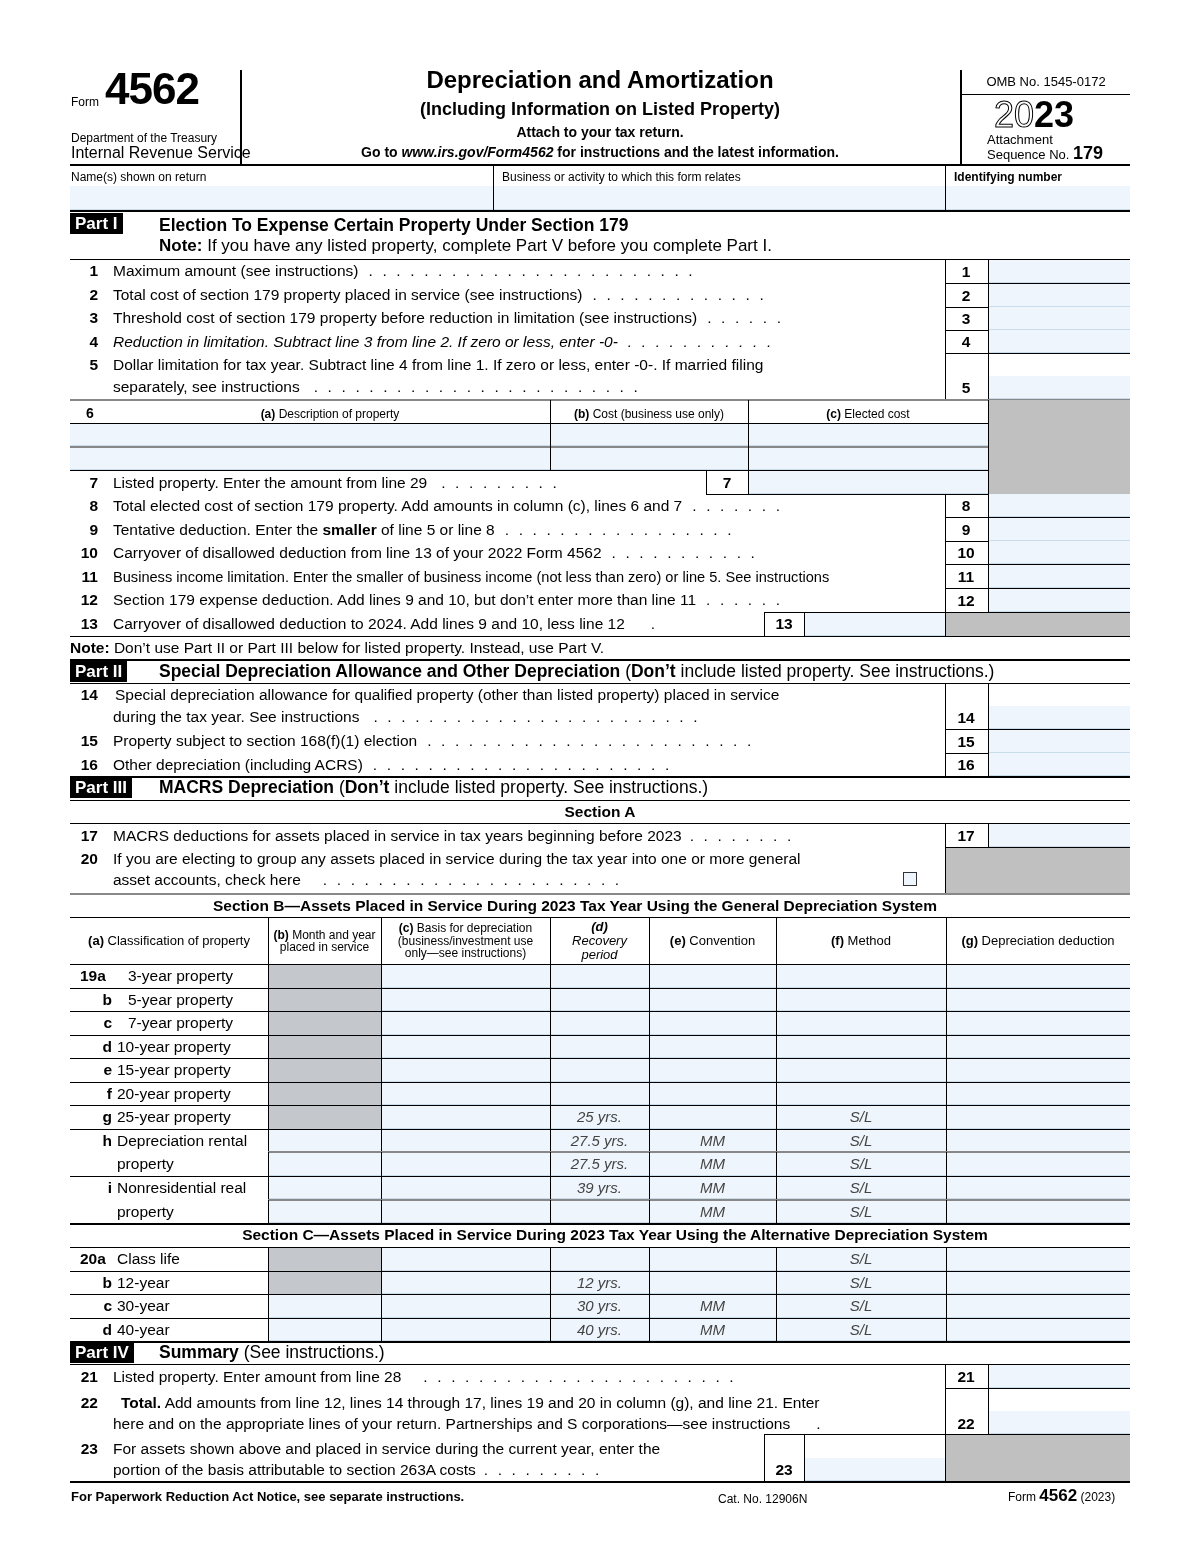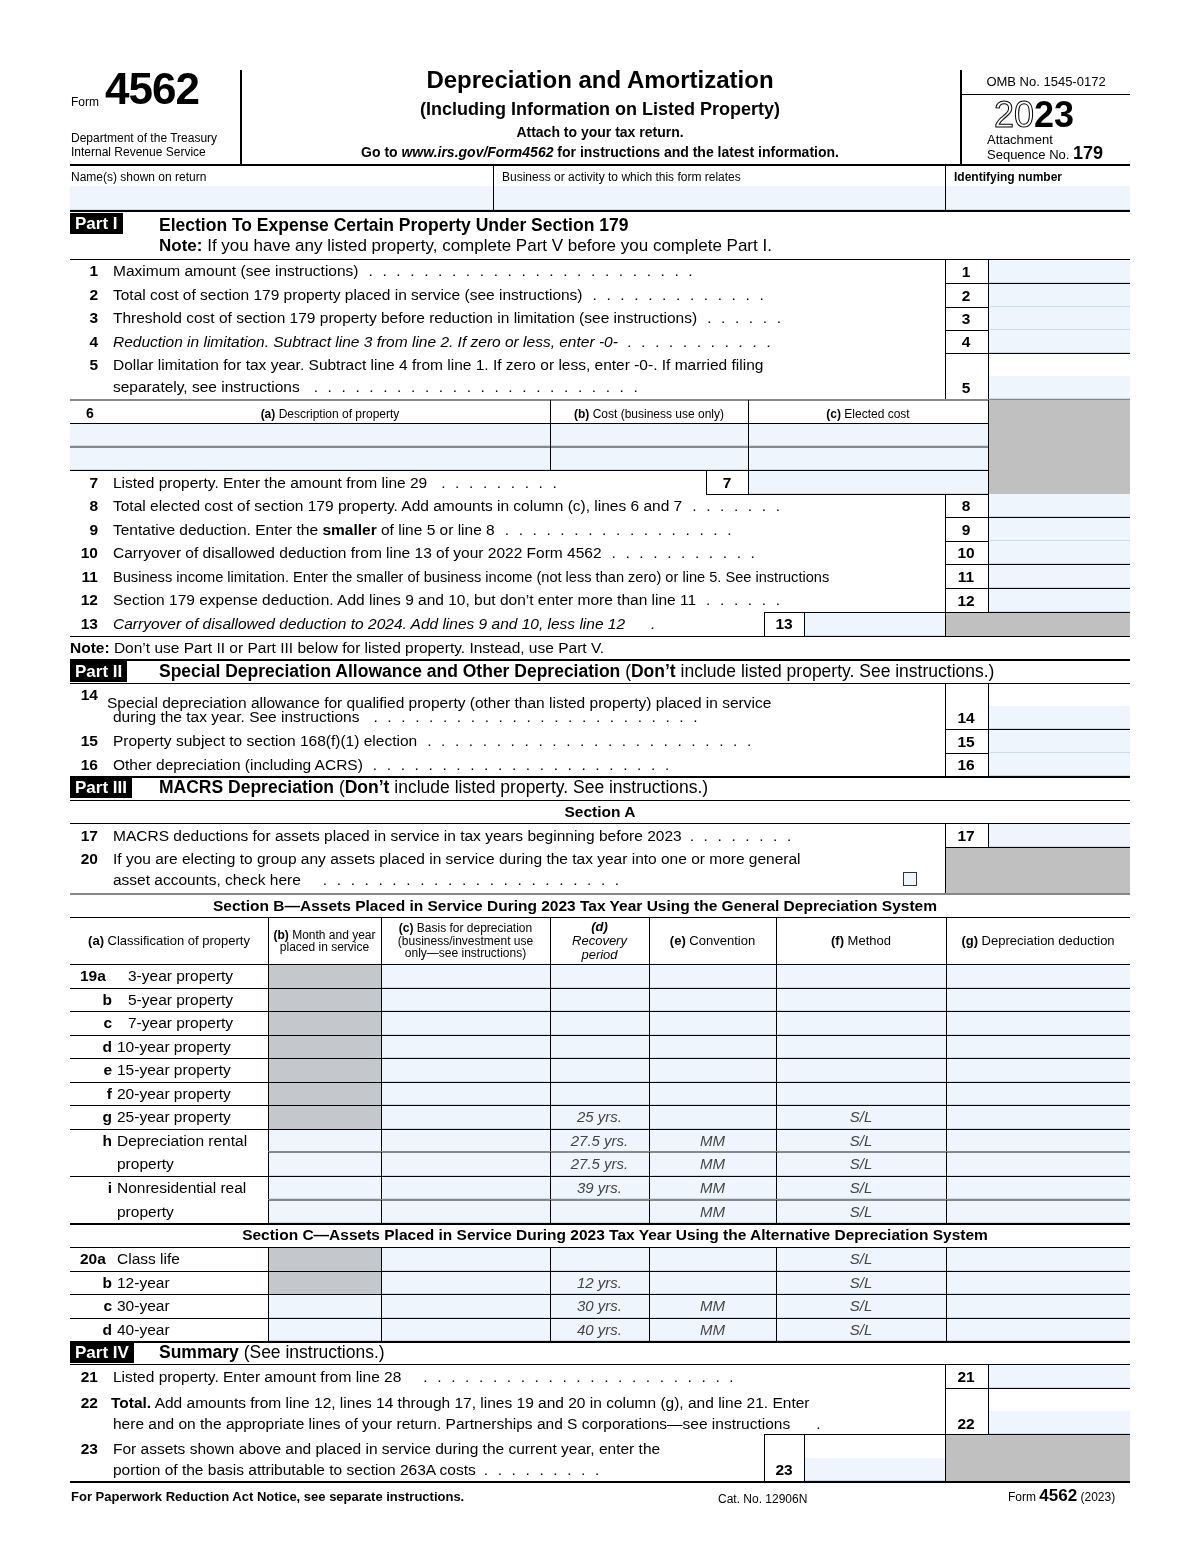--- a/index.html
+++ b/index.html
@@ -22,21 +22,21 @@
   .center { text-align: center; }
   .hdrcell { position: absolute; text-align: center; font-size: 12px; line-height: 12.5px; display: flex; align-items: center; justify-content: center; }
   .checkbox { position: absolute; width: 14px; height: 14px; border: 1px solid #333; background: #eef5fc; box-sizing: border-box; }
 </style>
 </head>
 <body>
 
 <div class="t" style="left:71px;top:93px;font-size:12px;">Form</div>
 <div class="t" style="left:105px;top:66px;font-size:44px;line-height:46px;font-weight:bold;letter-spacing:-1px;">4562</div>
 <div class="t" style="left:71px;top:132px;font-size:12px;line-height:13px;">Department of the Treasury</div>
-<div class="t" style="left:71px;top:146px;font-size:12px;line-height:13px;">Internal Revenue Service</div>
+<div class="t" style="left:71px;top:146px;font-size:16px;line-height:13px;">Internal Revenue Service</div>
 <div class="vl thick" style="left:240px;top:70px;height:94px;"></div>
 
 <div class="t center" style="left:330px;top:66px;width:540px;font-size:24px;line-height:28px;font-weight:bold;">Depreciation and Amortization</div>
 <div class="t center" style="left:330px;top:99px;width:540px;font-size:18px;line-height:21px;font-weight:bold;">(Including Information on Listed Property)</div>
 <div class="t center" style="left:330px;top:124px;width:540px;font-size:14px;line-height:16px;font-weight:bold;">Attach to your tax return.</div>
 <div class="t center" style="left:300px;top:144px;width:600px;font-size:14px;line-height:16px;font-weight:bold;"><span>Go to </span><i>www.irs.gov/Form4562</i><span> for instructions and the latest information.</span></div>
 
 <div class="vl thick" style="left:960px;top:70px;height:94px;"></div>
 <div class="t center" style="left:962px;top:73px;width:168px;font-size:13px;">OMB No. 1545-0172</div>
 <div class="hl" style="left:962px;top:94px;width:168px;"></div>
@@ -158,37 +158,37 @@
     <div class="t" style="left:113px;top:591px;"><span>Section 179 expense deduction. Add lines 9 and 10, but don’t enter more than line 11</span><span class="dots" style="margin-left:10px;">......</span></div>
     <div class="vl" style="left:945px;top:588px;height:24px;"></div>
     <div class="lnum" style="left:946px;top:592px;">12</div>
     <div class="vl" style="left:988px;top:588px;height:24px;"></div>
     <div class="fill" style="left:989px;top:589px;width:141px;height:23px;"></div>
     <div class="hl" style="left:945px;top:612px;width:185px;"></div>
   </div>
 
 <div class="hl" style="left:764px;top:612px;width:366px;"></div>
 <div class="t num" style="left:70px;top:615px;">13</div>
-<div class="t" style="left:113px;top:615px;font-style:italic;"><span>Carryover of disallowed deduction to 2024. Add lines 9 and 10, less line 12</span><span style="margin-left:26px;">.</span></div>
+<div class="t" style="left:113px;top:615px;"><span>Carryover of disallowed deduction to 2024. Add lines 9 and 10, less line 12</span><span style="margin-left:26px;">.</span></div>
 <div class="vl" style="left:764px;top:612px;height:24px;"></div>
 <div class="lnum" style="left:764px;top:615px;">13</div>
 <div class="vl" style="left:804px;top:612px;height:24px;"></div>
 <div class="fill" style="left:805px;top:613px;width:140px;height:23px;"></div>
 <div class="shade" style="left:946px;top:613px;width:184px;height:23px;"></div>
 <div class="vl" style="left:945px;top:612px;height:24px;"></div>
 <div class="hl" style="left:70px;top:636px;width:1060px;"></div>
 <div class="t" style="left:70px;top:639px;"><b>Note:</b><span> Don’t use Part II or Part III below for listed property. Instead, use Part V.</span></div>
 
 <div class="hl thick" style="left:70px;top:659px;width:1060px;"></div>
 <div class="part-badge" style="left:70px;top:661px;">Part II</div>
 <div class="parttitle" style="left:159px;top:661px;"><span>Special Depreciation Allowance and Other Depreciation</span><span style="font-weight:normal"> (</span><span>Don’t</span><span style="font-weight:normal"> include listed property. See instructions.)</span></div>
 <div class="hl" style="left:70px;top:683px;width:1060px;"></div>
 <div id="part2-lines">
     <div class="t num" style="left:70px;top:686px;">14</div>
-    <div class="t" style="left:107px;top:686px;margin-top:8px;"><span>Special depreciation allowance for qualified property (other than listed property) placed in service</span></div>
+    <div class="t" style="left:115px;top:686px;"><span>Special depreciation allowance for qualified property (other than listed property) placed in service</span></div>
     <div class="t" style="left:113px;top:708px;"><span>during the tax year. See instructions</span><span class="dots" style="margin-left:14px;">........................</span></div>
     <div class="vl" style="left:945px;top:683px;height:46px;"></div>
     <div class="lnum" style="left:946px;top:709px;">14</div>
     <div class="vl" style="left:988px;top:683px;height:46px;"></div>
     <div class="fill" style="left:989px;top:706px;width:141px;height:23px;"></div>
     <div class="hl" style="left:945px;top:729px;width:185px;"></div>
     <div class="t num" style="left:70px;top:732px;">15</div>
     <div class="t" style="left:113px;top:732px;"><span>Property subject to section 168(f)(1) election</span><span class="dots" style="margin-left:10px;">........................</span></div>
     <div class="vl" style="left:945px;top:729px;height:24px;"></div>
     <div class="lnum" style="left:946px;top:733px;">15</div>
@@ -546,21 +546,21 @@
 
 <div class="t num" style="left:70px;top:1368px;">21</div>
 <div class="t" style="left:113px;top:1368px;"><span>Listed property. Enter amount from line 28</span><span class="dots" style="margin-left:22px;">.......................</span></div>
 <div class="vl" style="left:945px;top:1364px;height:24px;"></div>
 <div class="lnum" style="left:946px;top:1368px;">21</div>
 <div class="vl" style="left:988px;top:1364px;height:24px;"></div>
 <div class="fill" style="left:989px;top:1365px;width:141px;height:23px;"></div>
 <div class="hl" style="left:945px;top:1388px;width:185px;"></div>
 
 <div class="t num" style="left:70px;top:1394px;">22</div>
-<div class="t" style="left:111px;top:1394px;"><b>Total.</b><span> Add amounts from line 12, lines 14 through 17, lines 19 and 20 in column (g), and line 21. Enter</span></div>
+<div class="t" style="left:121px;top:1394px;"><b>Total.</b><span> Add amounts from line 12, lines 14 through 17, lines 19 and 20 in column (g), and line 21. Enter</span></div>
 <div class="t" style="left:113px;top:1415px;"><span>here and on the appropriate lines of your return. Partnerships and S corporations—see instructions</span><span style="margin-left:26px;">.</span></div>
 <div class="vl" style="left:945px;top:1388px;height:46px;"></div>
 <div class="lnum" style="left:946px;top:1415px;">22</div>
 <div class="vl" style="left:988px;top:1388px;height:46px;"></div>
 <div class="fill" style="left:989px;top:1411px;width:141px;height:23px;"></div>
 <div class="hl" style="left:764px;top:1434px;width:366px;"></div>
 
 <div class="t num" style="left:70px;top:1440px;">23</div>
 <div class="t" style="left:113px;top:1440px;">For assets shown above and placed in service during the current year, enter the</div>
 <div class="t" style="left:113px;top:1461px;"><span>portion of the basis attributable to section 263A costs</span><span class="dots" style="margin-left:8px;">.........</span></div>

